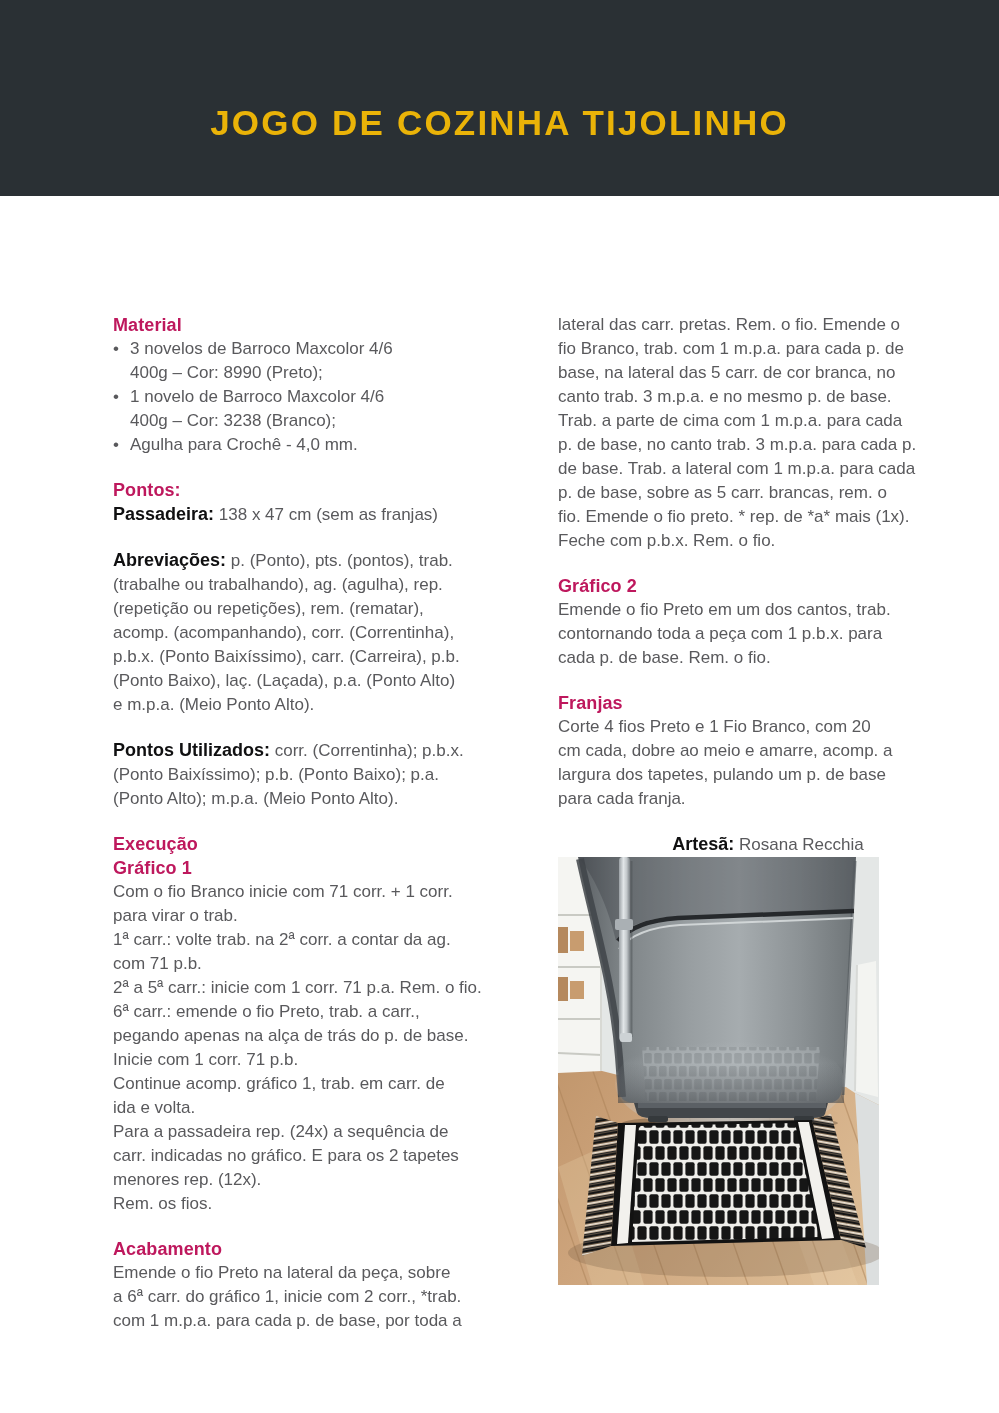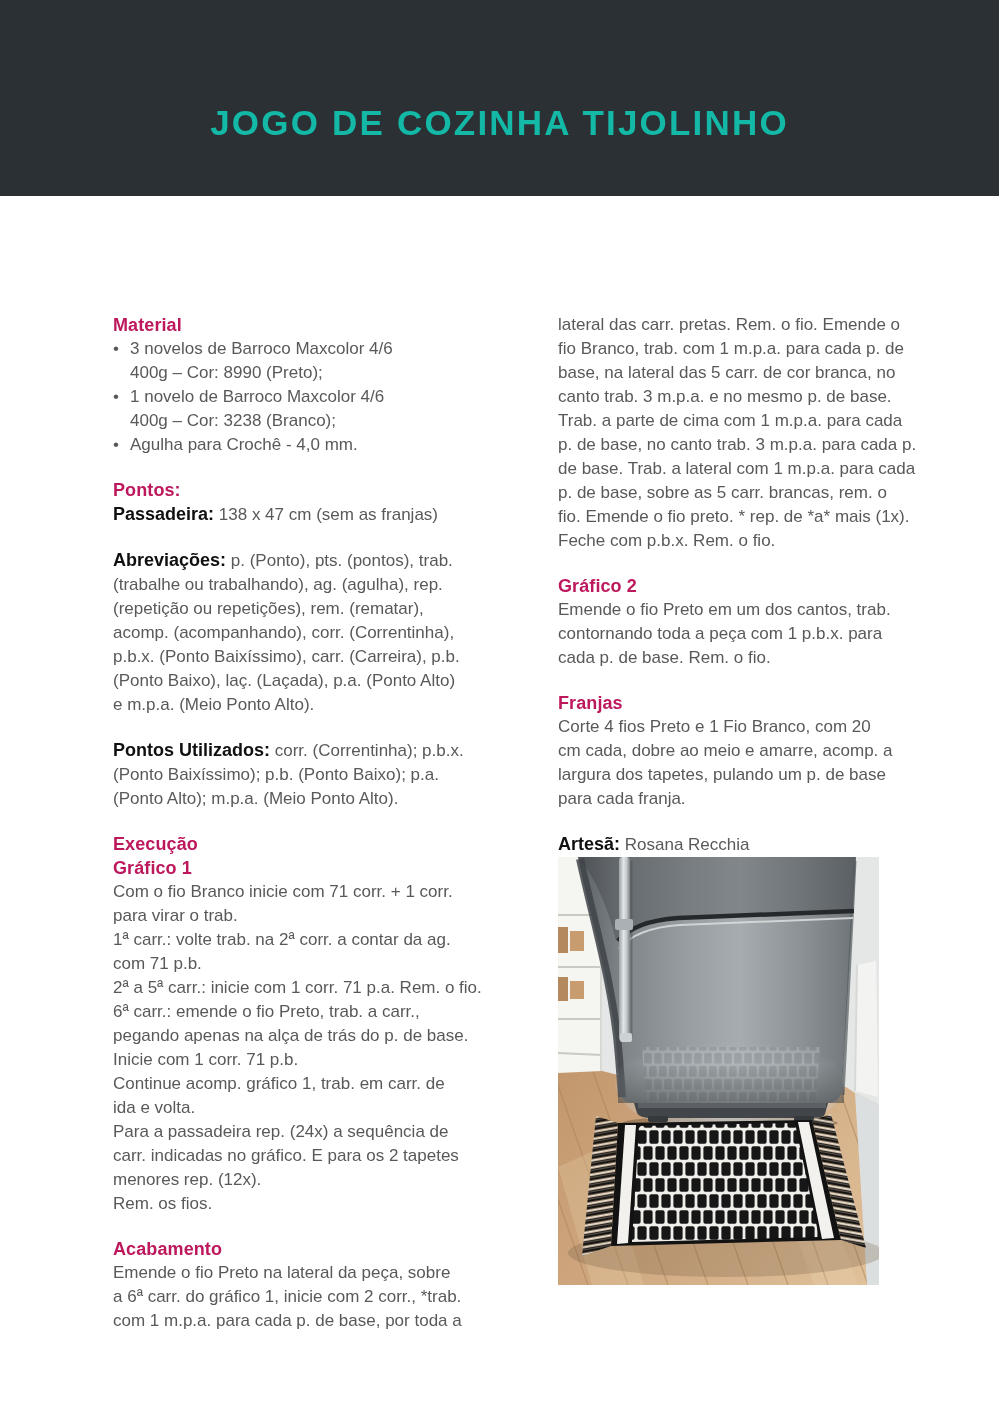--- a/index.html
+++ b/index.html
@@ -6,37 +6,37 @@
   body{
     width:999px;height:1413px;position:relative;background:#ffffff;
     font-family:"Liberation Sans", sans-serif;overflow:hidden;
   }
   .banner{
     position:absolute;top:0;left:0;width:999px;height:196px;
     background:#2a3034;
   }
   .banner h1{
     position:absolute;top:103px;left:0;width:100%;margin:0;
-    text-align:center;color:#14b8a6;font-size:35px;font-weight:700;
+    text-align:center;color:#eab308;font-size:35px;font-weight:700;
     letter-spacing:2.2px;
   }
   .col{position:absolute;top:313px;}
   .col-left{left:113px;width:445px;}
   .col-right{left:558px;width:420px;}
   h2{
     margin:0;font-size:18px;line-height:24px;font-weight:700;color:#be185d;
     letter-spacing:.1px;
   }
   .para{
     margin:0;font-size:17px;line-height:24px;color:#59595c;
     white-space:pre-line;letter-spacing:0;
   }
   .para b{color:#101011;font-size:18px;}
   .sec{margin-bottom:21px;}
-  .sec-tight{margin-bottom:0;}
+  .sec-tight{margin-bottom:0;text-align:center;}
   .bullet-row{display:flex;}
   .bullet{flex:none;width:17px;font-size:17px;line-height:24px;color:#59595c;}
   .btxt{font-size:17px;line-height:24px;color:#59595c;white-space:pre-line;}
   .photo{margin:0;width:321px;height:428px;}
   .photo svg{display:block;}
 </style>
 </head>
 <body>
 
 <header class="banner">

